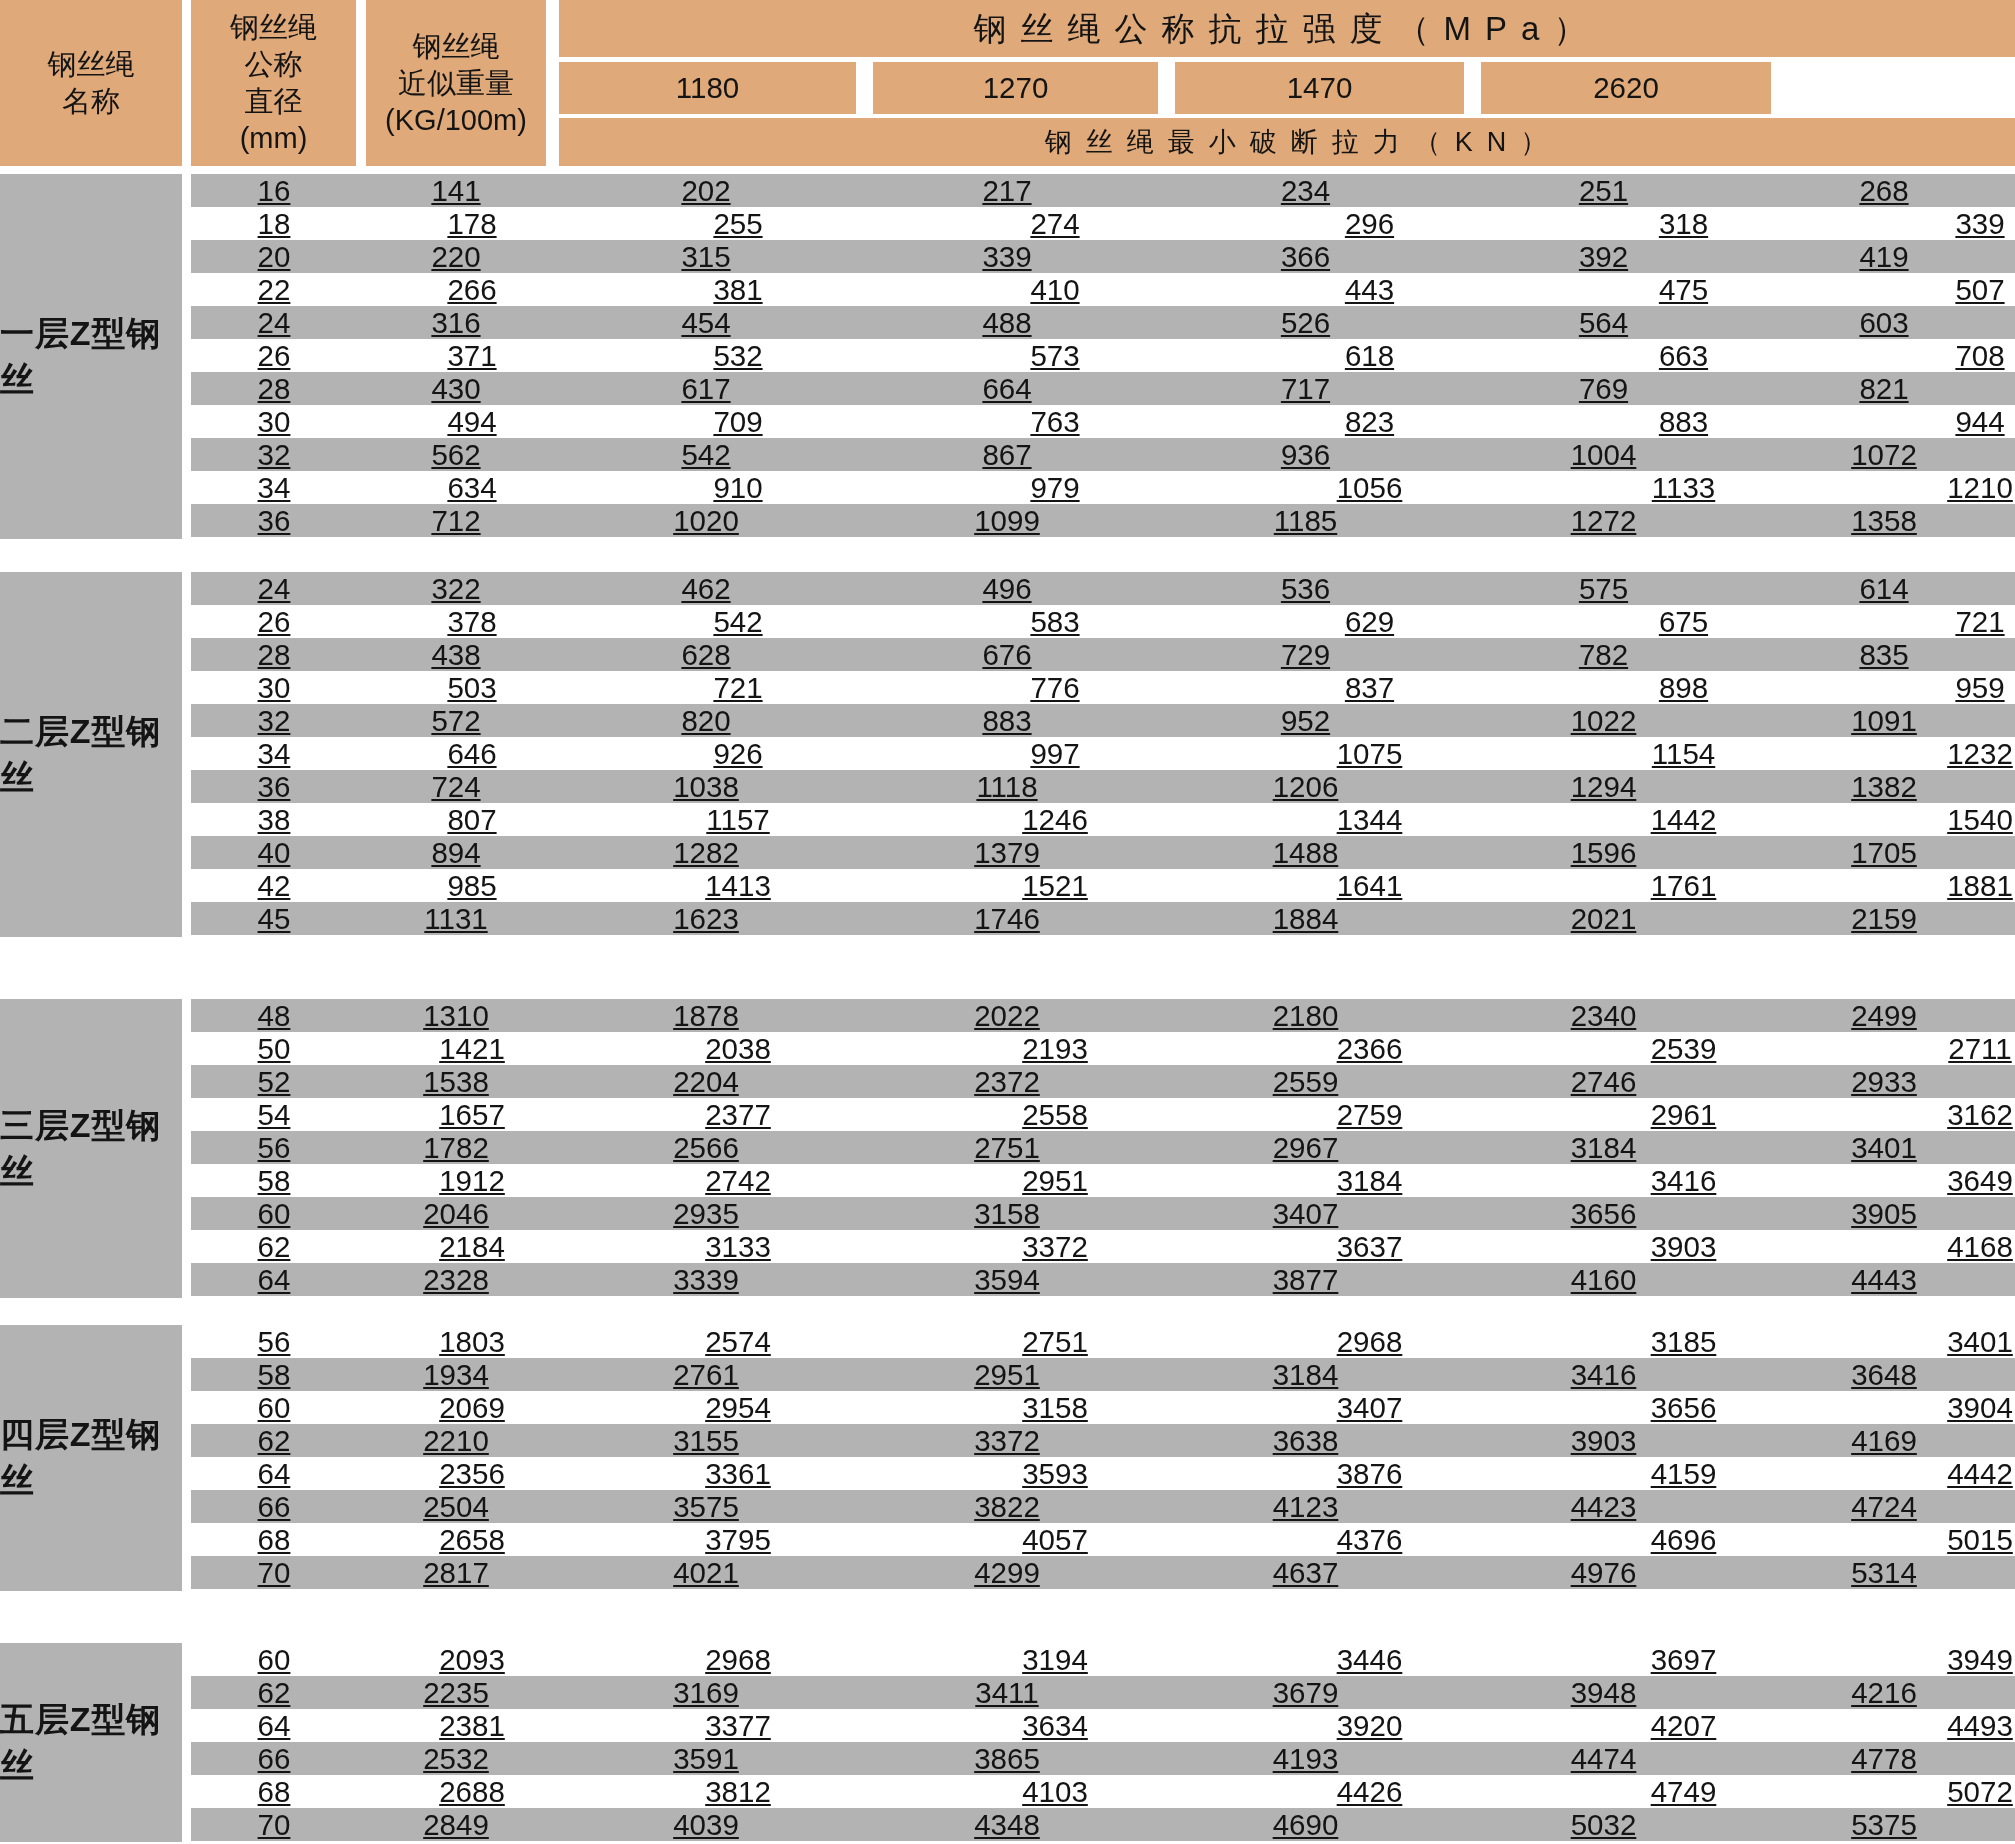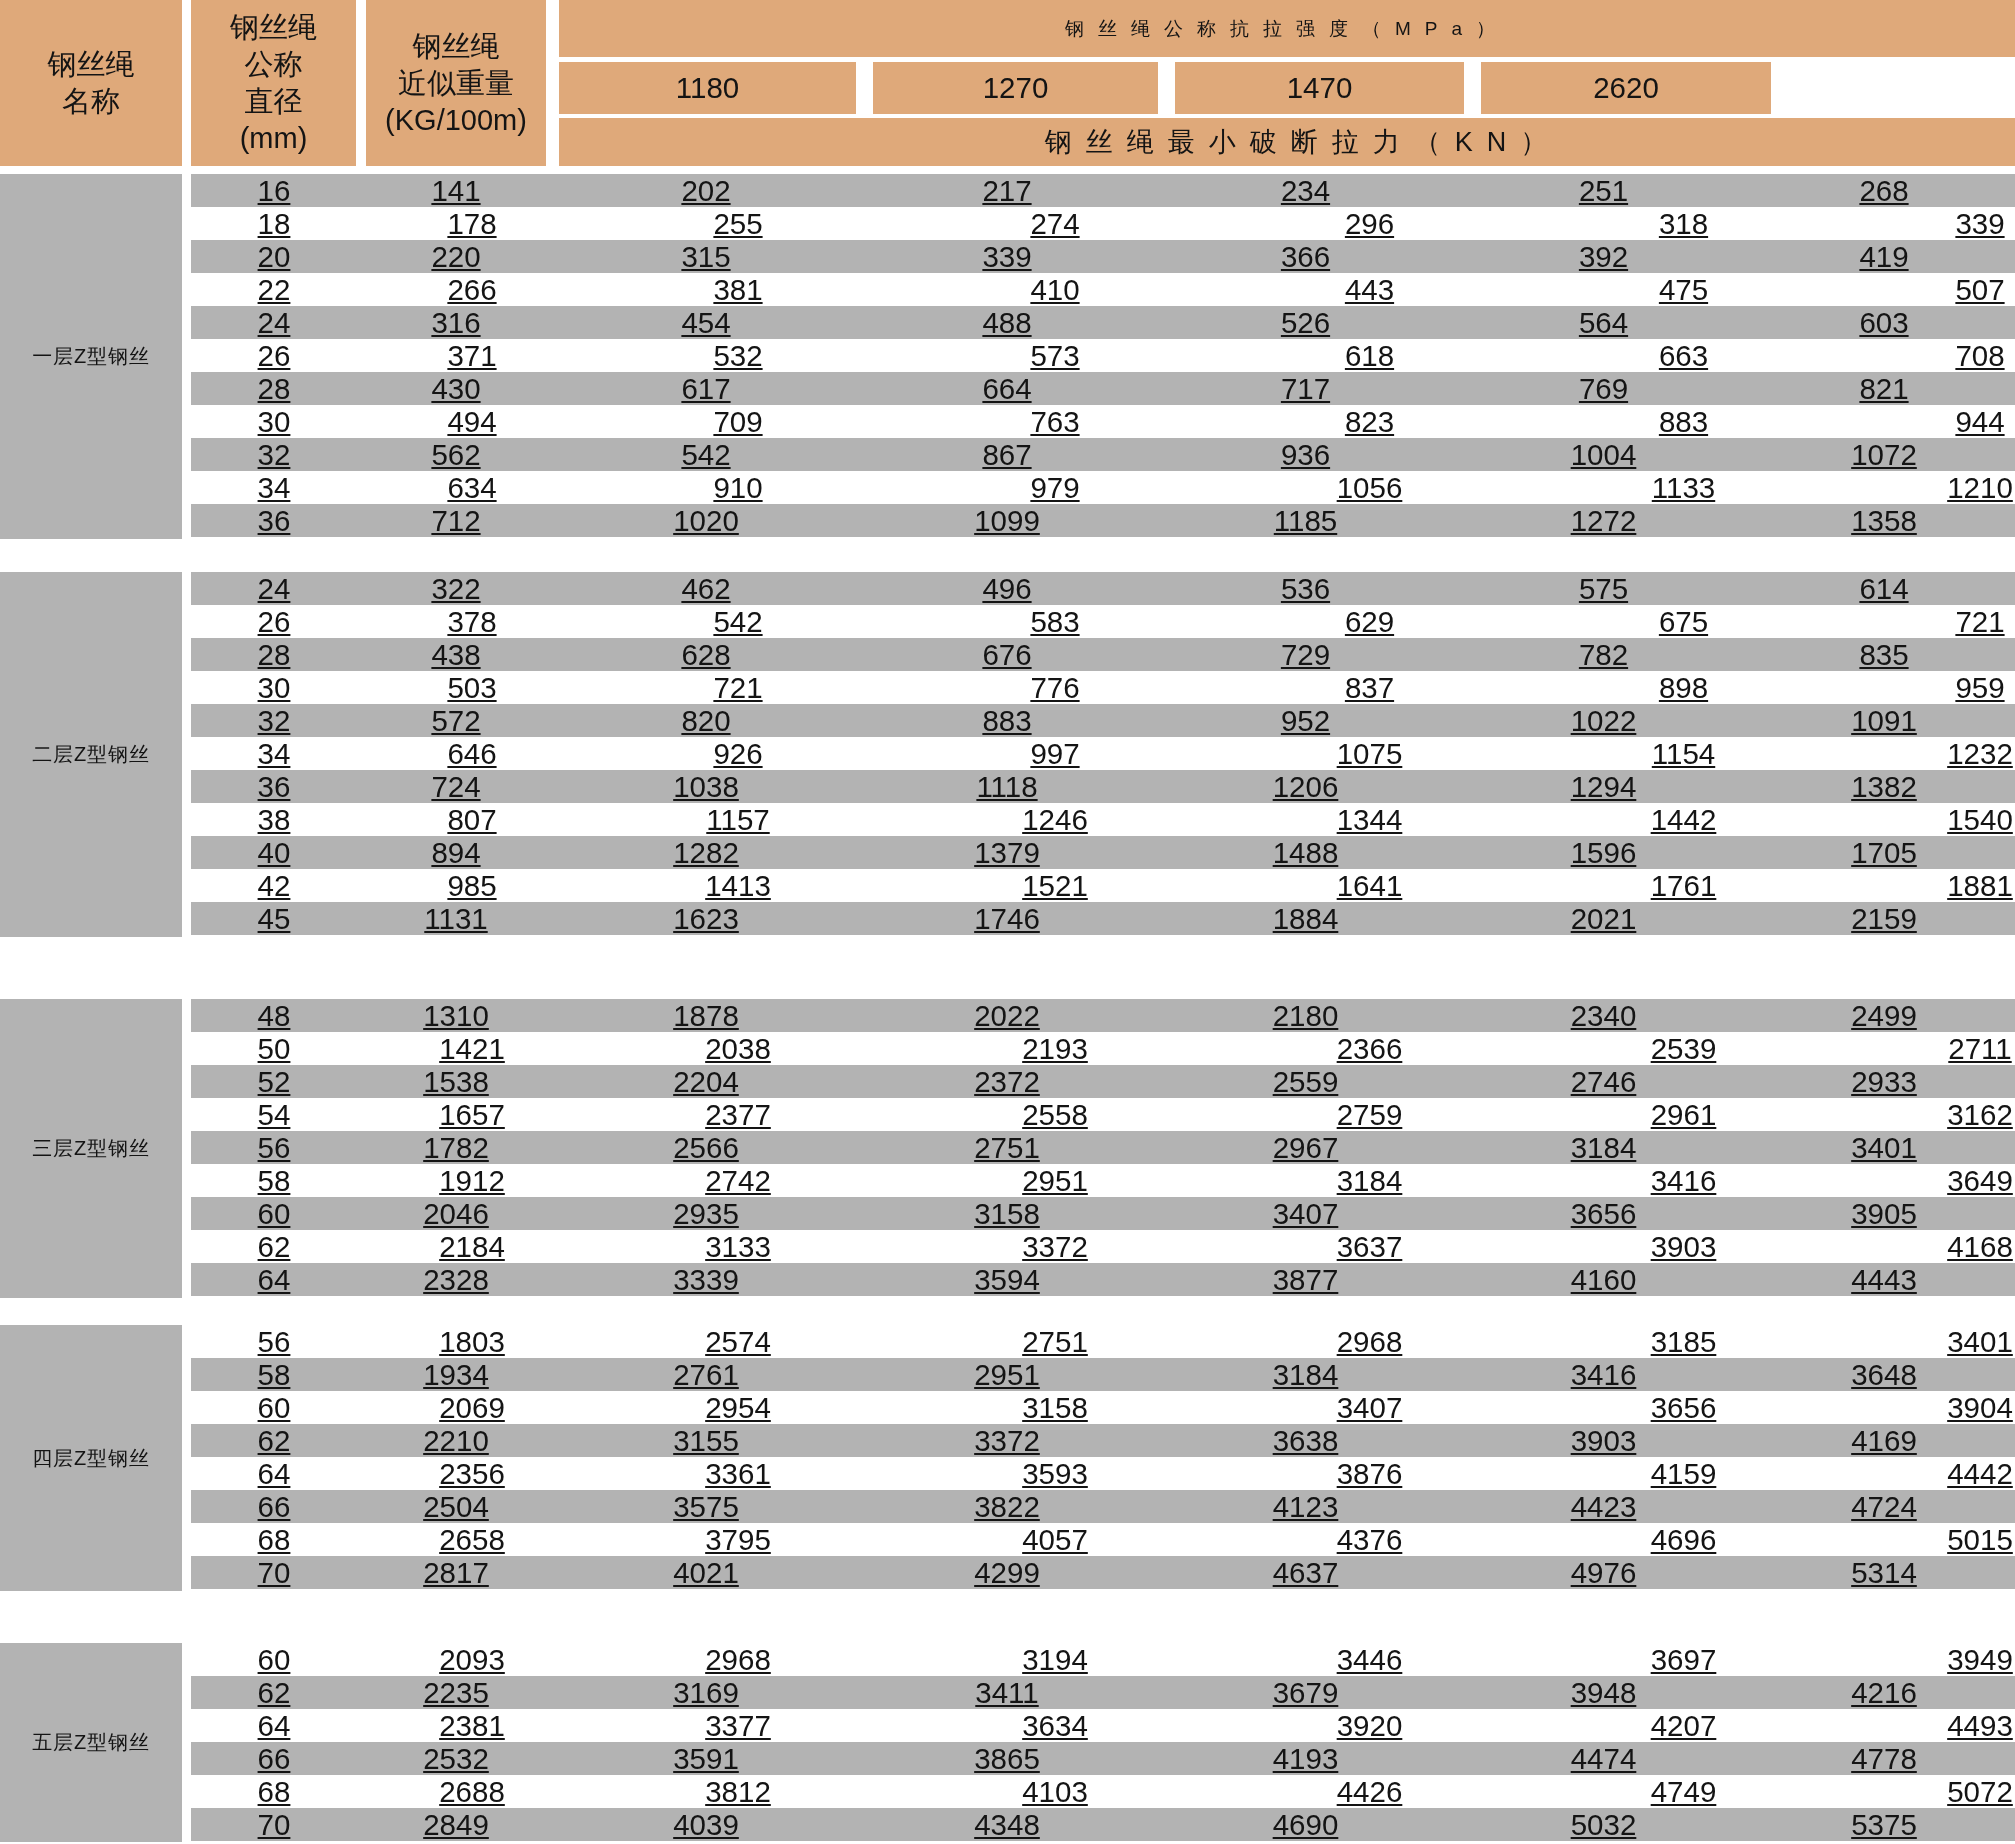--- a/index.html
+++ b/index.html
@@ -15,37 +15,37 @@
   }
   .hcell{
     position:absolute;background:var(--tan);
     display:flex;align-items:center;justify-content:center;
     text-align:center;font-size:29px;line-height:37px;
     white-space:pre-line;
   }
   #h-name   {left:0;    top:0;   width:182px; height:166px;}
   #h-diam   {left:191px; top:0;  width:165px; height:166px;}
   #h-weight {left:366px; top:0;  width:180px; height:166px;}
-  #h-strength{left:559px;top:0;  width:1456px;height:57px; font-size:19px;letter-spacing:14px;}
+  #h-strength{left:559px;top:0;  width:1456px;height:57px; font-size:33px;letter-spacing:14px;}
   #h-breaking{left:559px;top:118px;width:1456px;height:48px;font-size:27px;letter-spacing:14px;padding-left:16px;}
   #h-grades{
     position:absolute;left:559px;top:62px;width:1456px;height:52px;
     display:grid;grid-template-columns:297px 285px 289px 290px 258px;
     column-gap:17px;
   }
   #h-grades .grade{
     background:var(--tan);display:flex;align-items:center;justify-content:center;
     font-size:29.5px;
   }
   .group{position:absolute;left:0;width:2016px;}
   .glabel{
     position:absolute;left:0;top:0;width:182px;height:100%;
     background:var(--gray);
     display:flex;align-items:center;justify-content:center;
-    font-size:20px;letter-spacing:0.9px;
+    font-size:34px;letter-spacing:0.9px;font-weight:bold;
   }
   .rows{position:absolute;left:191px;top:0;right:0;bottom:0;}
   .row{
     display:grid;
     grid-template-columns:166px 198px 302px 300px 297px 299px 262px;
     height:33px;
     text-decoration:underline;
   }
   .row.gray{background:var(--gray);}
   .row.white{background:#ffffff;gap:16px;}

